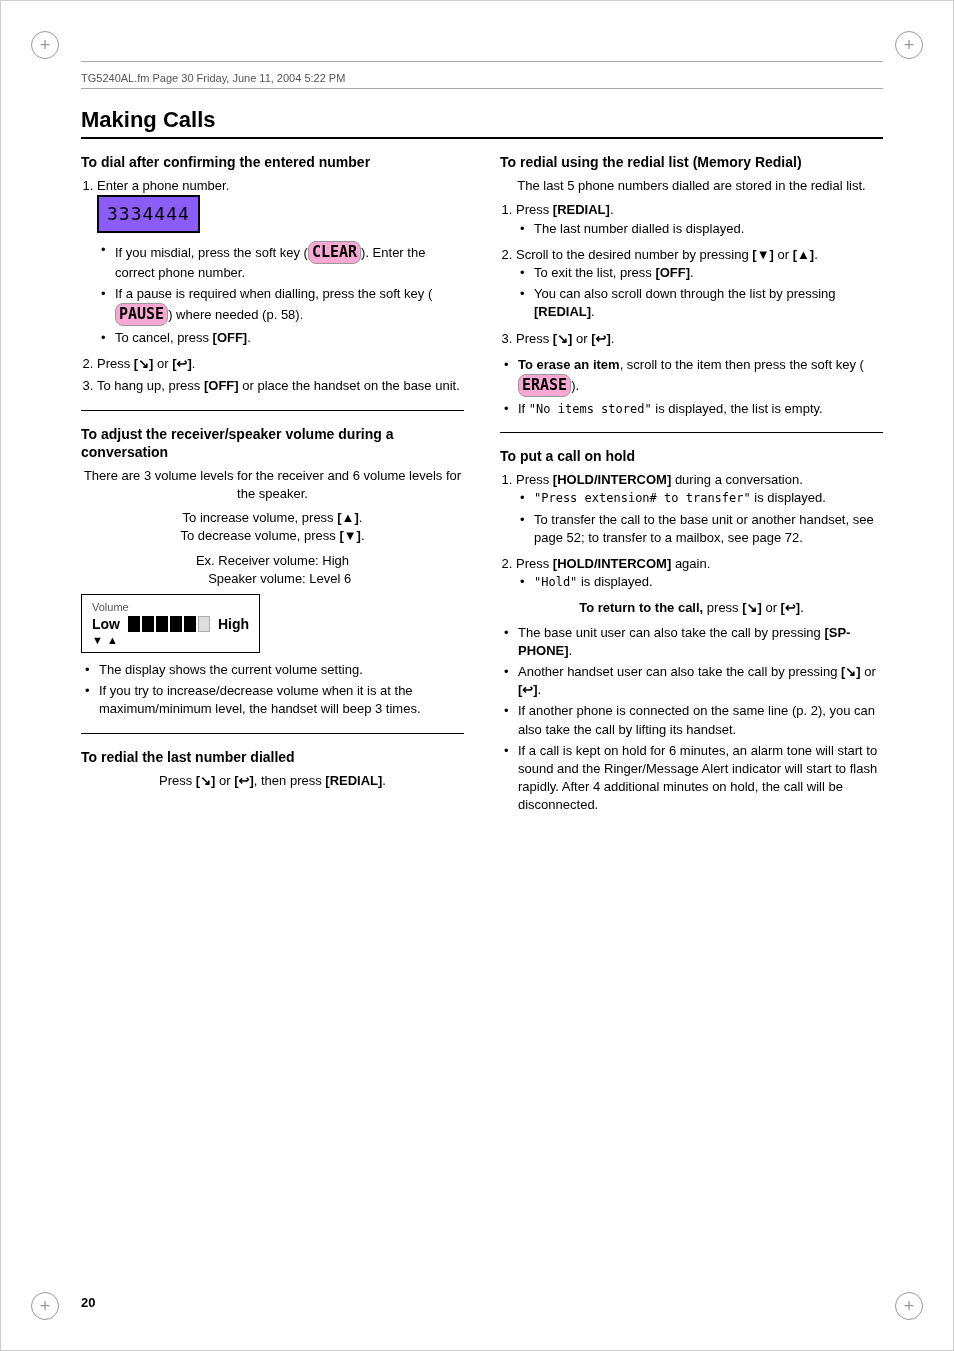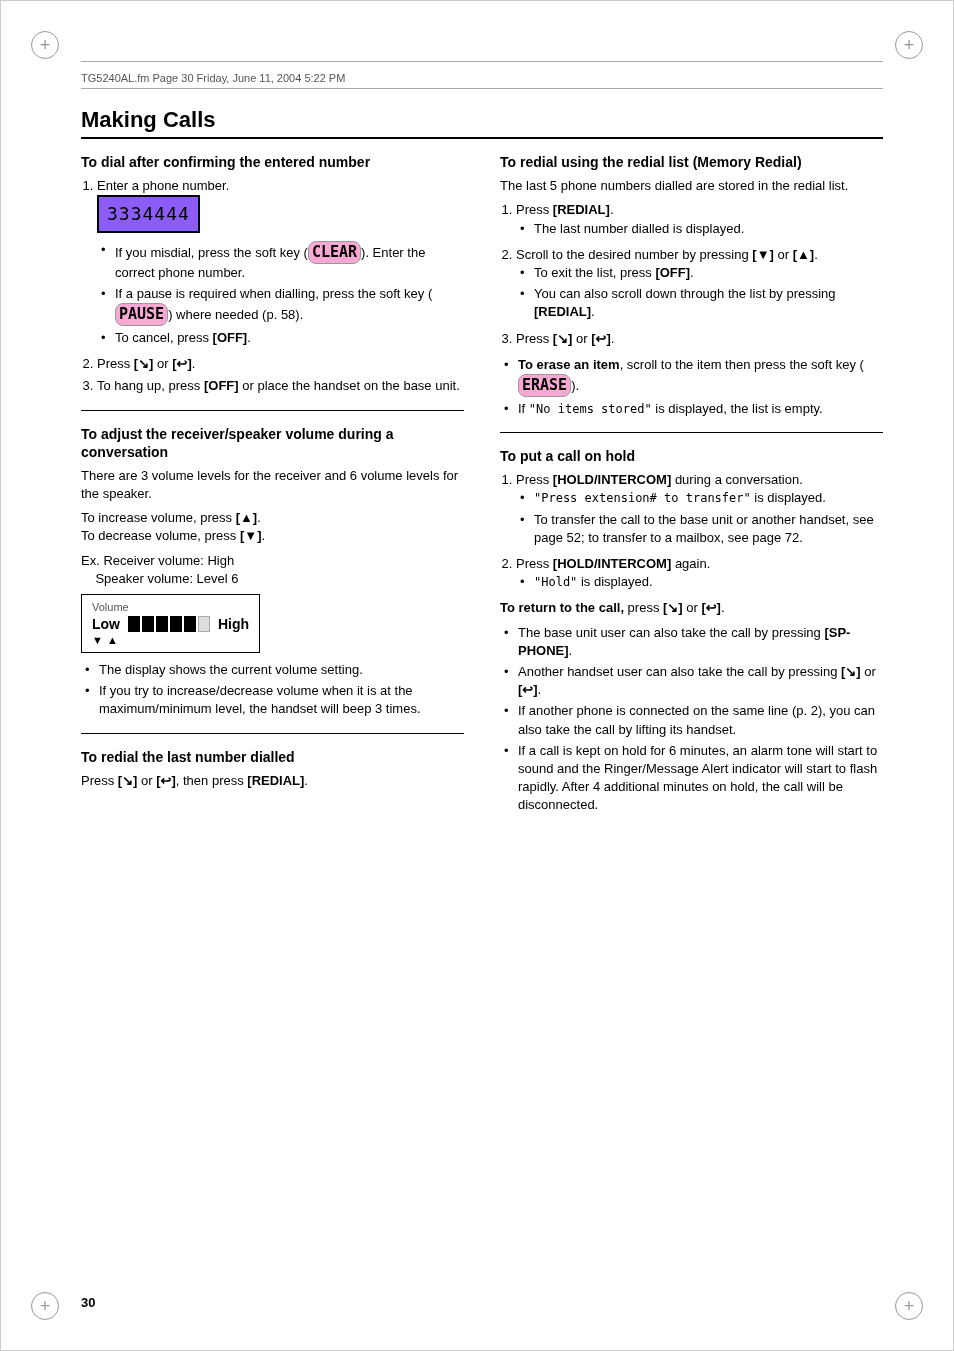--- a/index.html
+++ b/index.html
@@ -78,21 +78,21 @@
       max-width: 400px;
     }
 
     h2.section-title {
       font-size: 14px;
       font-weight: bold;
       margin-bottom: 6px;
       line-height: 1.3;
     }
 
-    p { margin-bottom: 6px; line-height: 1.4; }
+    p { margin-bottom: 6px; line-height: 1.4; text-align: center; }
 
     ol {
       margin-left: 16px;
       margin-bottom: 8px;
     }
 
     ol li {
       margin-bottom: 4px;
       line-height: 1.4;
     }
@@ -340,15 +340,15 @@
       <ul class="bullets" style="margin-top:6px;">
         <li>The base unit user can also take the call by pressing <span class="bold">[SP-PHONE]</span>.</li>
         <li>Another handset user can also take the call by pressing <span class="bold">[↘]</span> or <span class="bold">[↩]</span>.</li>
         <li>If another phone is connected on the same line (p. 2), you can also take the call by lifting its handset.</li>
         <li>If a call is kept on hold for 6 minutes, an alarm tone will start to sound and the Ringer/Message Alert indicator will start to flash rapidly. After 4 additional minutes on hold, the call will be disconnected.</li>
       </ul>
 
     </div>
   </div>
 
-  <div class="page-num">30</div>
+  <div class="page-num">20</div>
 
 </div>
 
 </body></html>

